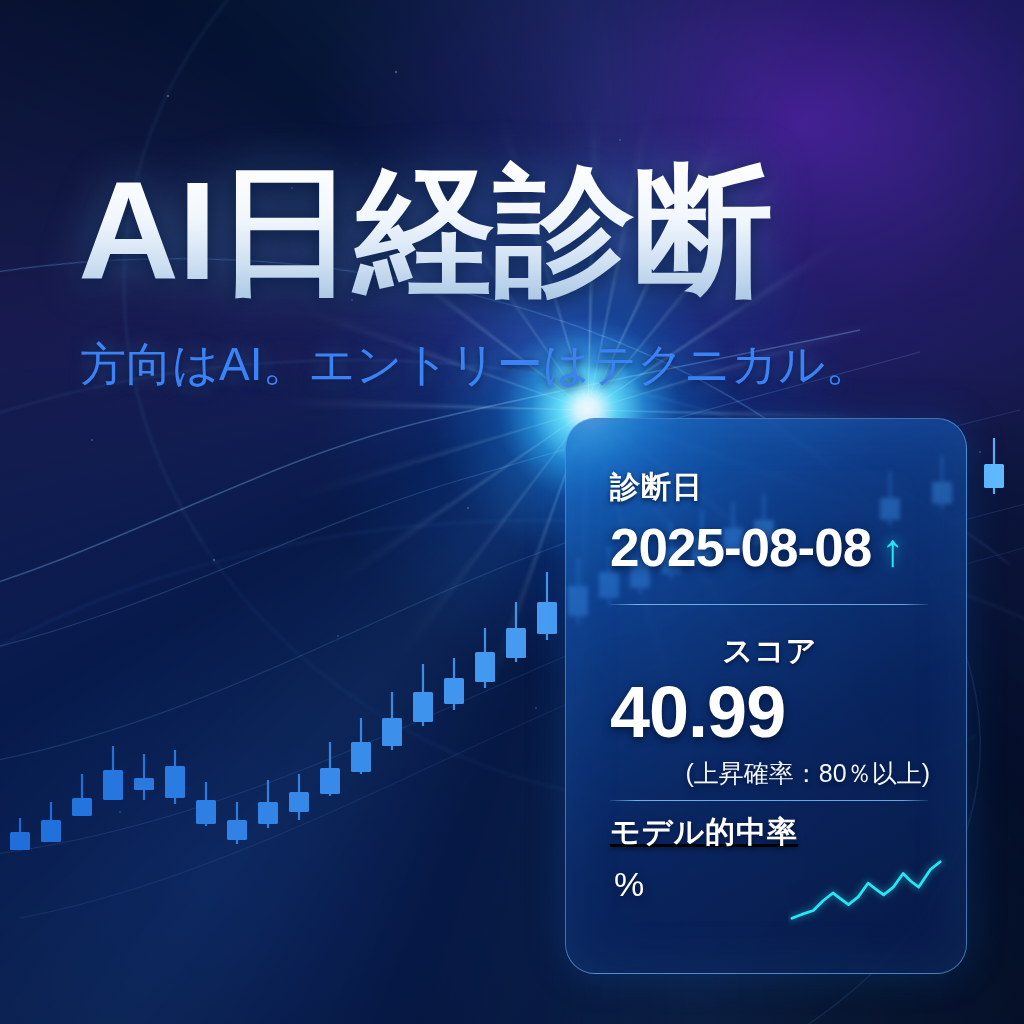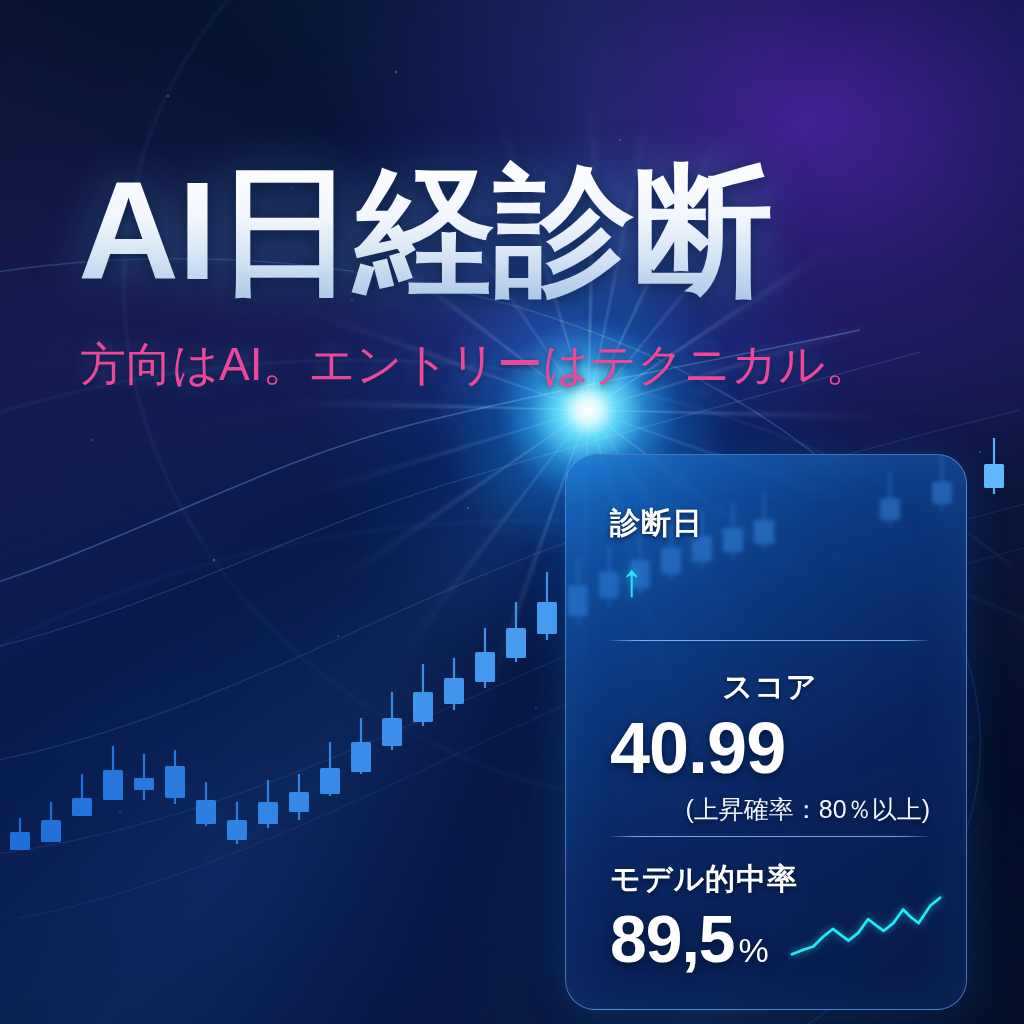--- a/index.html
+++ b/index.html
@@ -128,35 +128,34 @@
     position:absolute;left:78px;top:160px;width:800px;
     font-size:140px;line-height:1.02;font-weight:700;letter-spacing:-1px;
     color:#eef4fb;
     background:linear-gradient(180deg,#ffffff 0%,#f2f7fd 40%,#cfe0f2 72%,#a9c6e4 100%);
     -webkit-background-clip:text;background-clip:text;-webkit-text-fill-color:transparent;
     filter:drop-shadow(0 4px 10px rgba(0,20,60,0.75)) drop-shadow(0 0 22px rgba(120,200,255,0.30));
     white-space:nowrap;
   }
   .subhead{
     position:absolute;left:80px;top:334px;width:830px;
-    font-size:46px;font-weight:500;letter-spacing:0px;color:#ec4899;
+    font-size:46px;font-weight:500;letter-spacing:0px;color:#3b82f6;
     text-shadow:0 2px 8px rgba(0,20,60,0.85), 0 0 18px rgba(120,200,255,0.35);
     white-space:nowrap;
   }
 
   
   .card{
     position:absolute;left:565px;top:418px;width:400px;height:554px;
     border-radius:30px;
     border:1.3px solid rgba(120,185,255,0.55);
     background:linear-gradient(152deg, rgba(26,116,206,0.78) 0%, rgba(16,72,158,0.74) 26%, rgba(10,40,104,0.82) 58%, rgba(8,26,72,0.88) 100%);
     box-shadow:0 0 40px rgba(20,110,220,0.22), inset 0 0 60px rgba(80,180,255,0.10);
     backdrop-filter:blur(2px);
     overflow:hidden;
-    margin-top:36px;
   }
   .row{position:absolute;left:44px;right:36px;}
   .lbl{
     font-size:30px;font-weight:700;color:#ffffff;letter-spacing:1px;
     text-shadow:0 2px 5px rgba(0,15,45,0.8);
     white-space:nowrap;
   }
   .val{
     font-weight:600;color:#ffffff;letter-spacing:0.5px;
     text-shadow:0 3px 8px rgba(0,15,45,0.75);
@@ -345,44 +344,44 @@
   <div class="headline">AI日経診断</div>
   <div class="subhead">方向はAI。エントリーはテクニカル。</div>
 
   <div class="card">
 
     <div class="row" style="top:48px;">
       <div class="lbl">診断日</div>
     </div>
     <div class="row" style="top:98px;">
       <div class="val date">
+        <span>2025-08-08</span>
         <span class="arrow-up">↑</span>
       </div>
     </div>
 
     <div class="divider" style="top:185px;"></div>
 
     <div class="row" style="top:212px;text-align:center;">
       <div class="lbl">スコア</div>
     </div>
     <div class="row" style="top:252px;">
       <div class="val score">40.99</div>
     </div>
     <div class="row" style="top:338px;text-align:right;">
       <div class="note">(上昇確率：80％以上)</div>
     </div>
 
     <div class="divider" style="top:381px;"></div>
 
-    <div class="row" style="top:404px;">
+    <div class="row" style="top:393px;text-decoration:underline;">
       <div class="lbl">モデル的中率</div>
     </div>
     <div class="row" style="top:446px;">
       <div class="val rate">
-        <span>89,5</span>
         <span class="pct">%</span>
       </div>
     </div>
 
     <svg class="spark" id="spark-svg" viewBox="0 0 164 76">
         <path d="M4,66 L14,62 L26,58 L36,48 L46,40 L54,46 L62,52 L72,44 L82,30 L90,36 L98,42 L108,34 L118,20 L126,28 L134,34 L146,16 L156,8" fill="none" stroke="#23e8f5" stroke-width="7" stroke-linecap="round" stroke-linejoin="round" opacity="0.25" filter="blur(3px)" style="filter: blur(3px);"></path>
         <path d="M4,66 L14,62 L26,58 L36,48 L46,40 L54,46 L62,52 L72,44 L82,30 L90,36 L98,42 L108,34 L118,20 L126,28 L134,34 L146,16 L156,8" fill="none" stroke="#23e8f5" stroke-width="2.8" stroke-linecap="round" stroke-linejoin="round"></path>
       </svg>
   </div>
 

